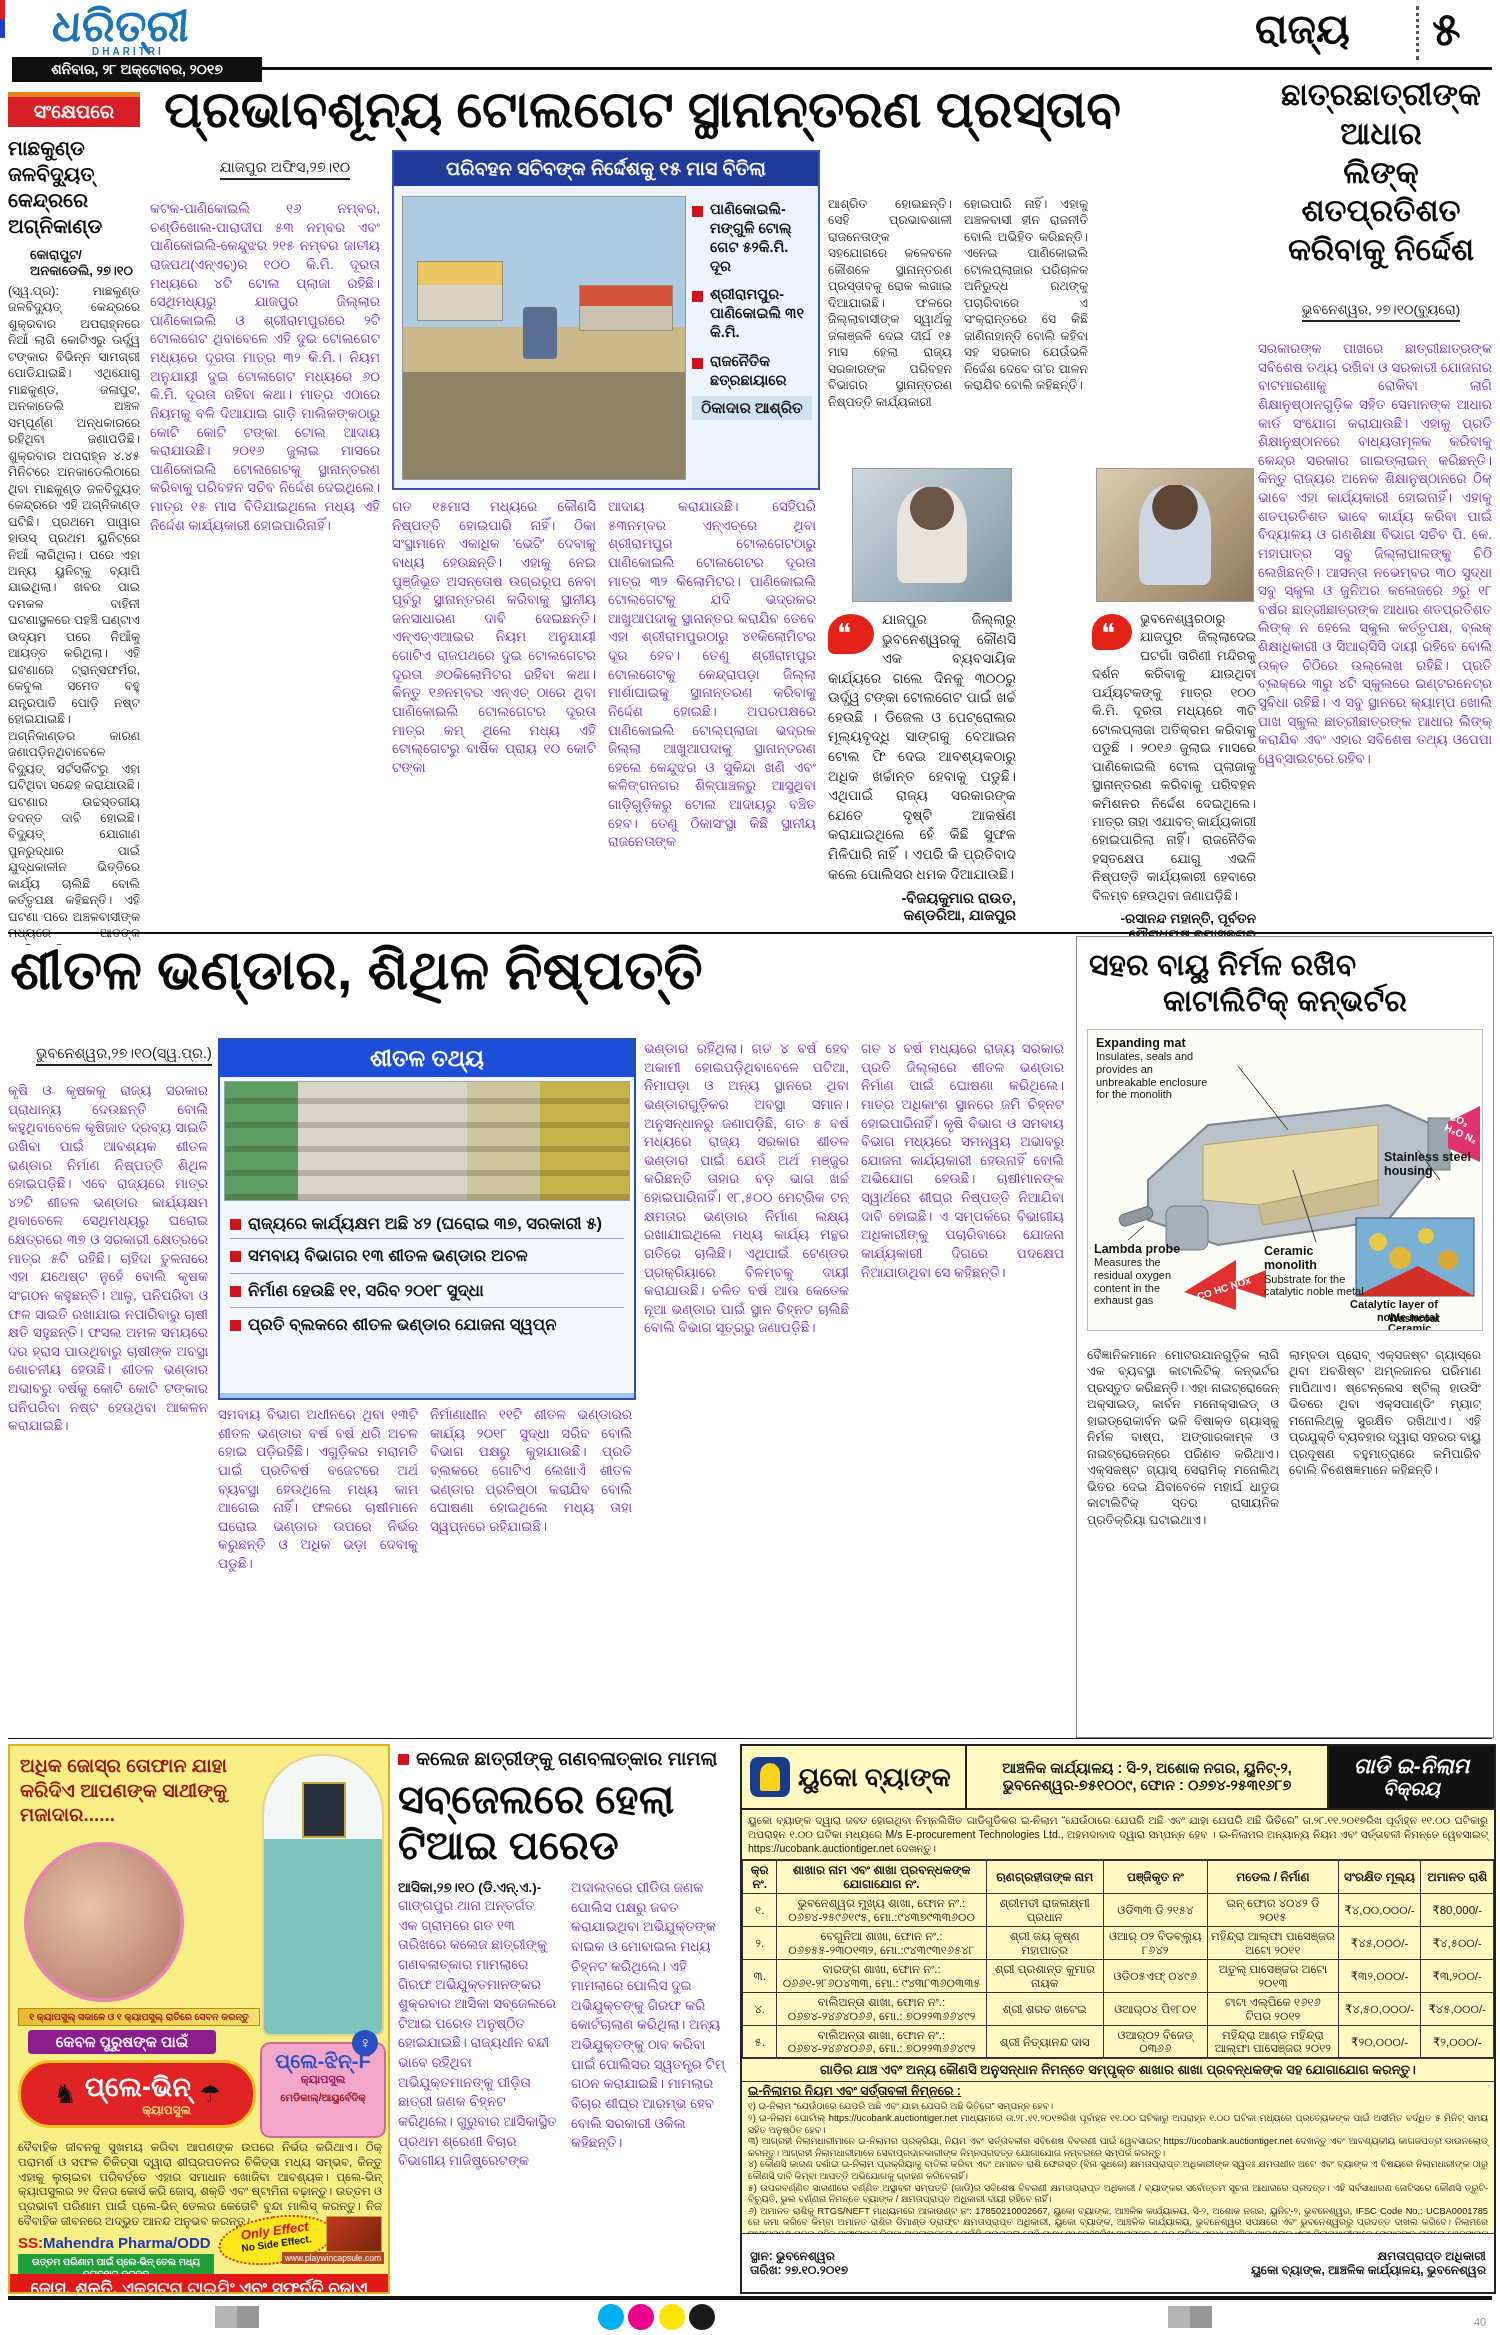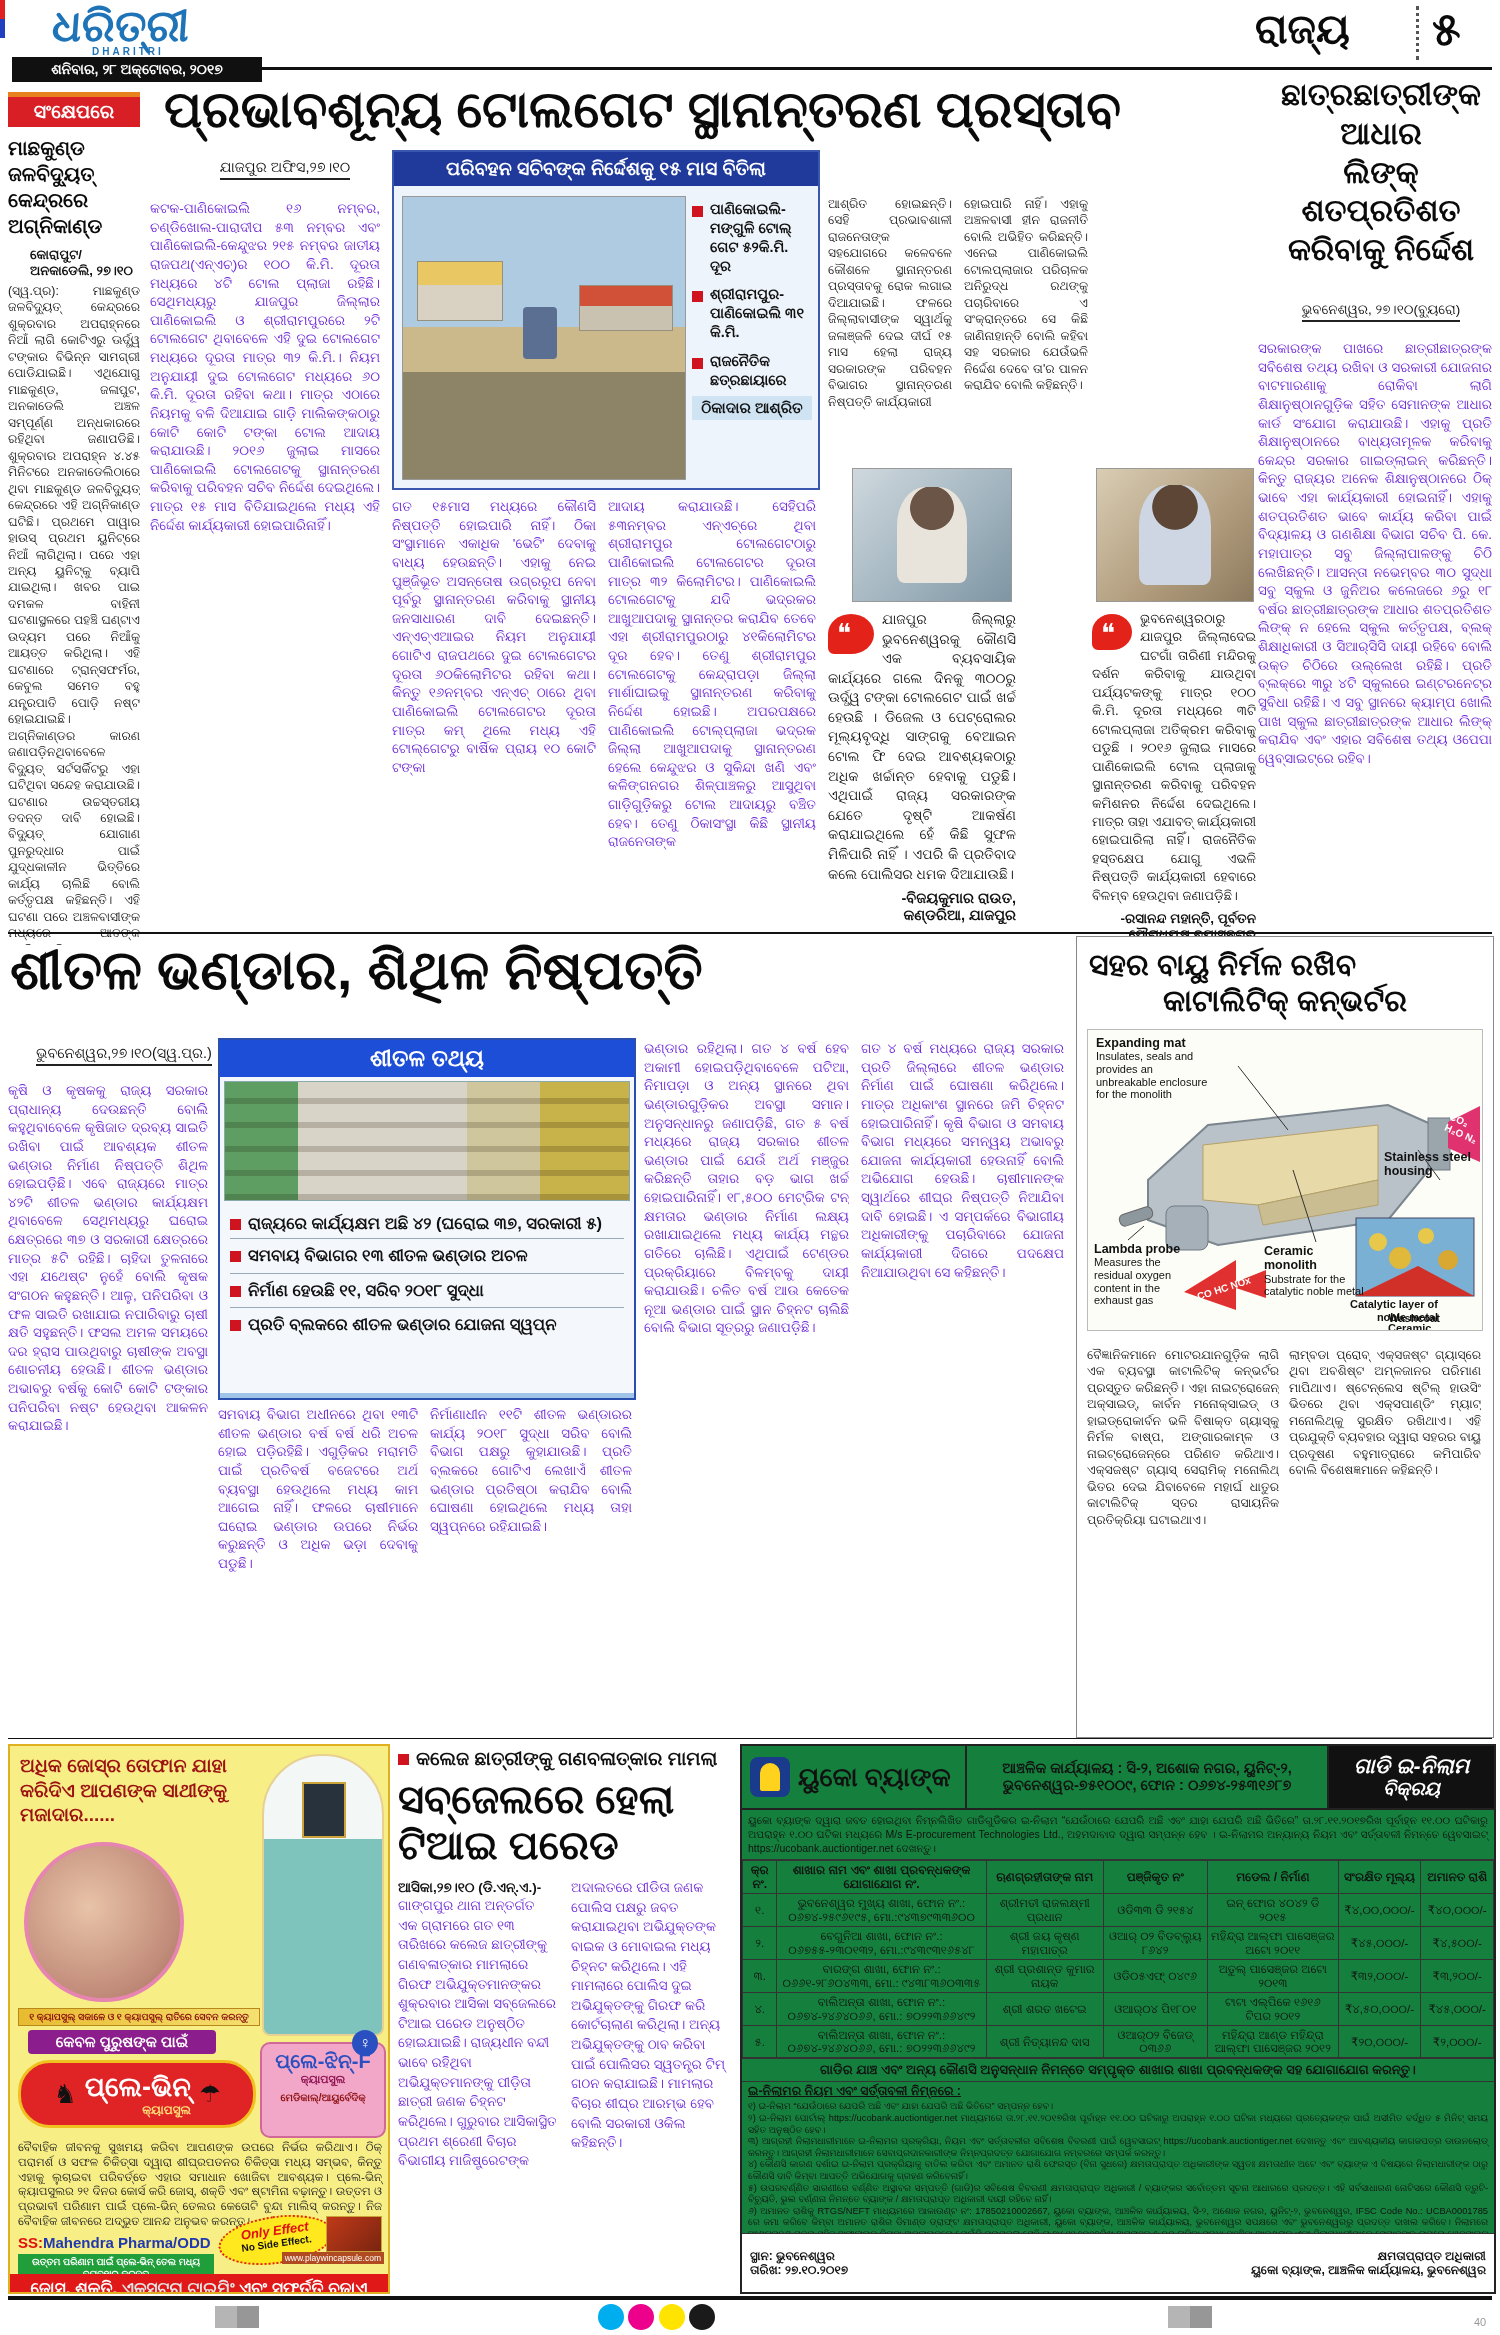--- a/index.html
+++ b/index.html
@@ -265,21 +265,21 @@
       <span>କଲେଜ ଛାତ୍ରୀଙ୍କୁ ଗଣବଳାତ୍କାର ମାମଲା</span>
     </div>
     <div class="headline" style="font-size:40px;line-height:1.15;margin-top:6px;">ସବ୍‌ଜେଲରେ ହେଲା</div>
     <div class="headline" style="font-size:40px;line-height:1.15;">ଟିଆଇ ପରେଡ</div>
     <div style="margin-top:10px;column-count:2;column-gap:14px;height:398px;overflow:hidden;">
       <span style="font-weight:bold;font-size:13.5px;">ଆସିକା,୨୭।୧୦ (ଡି.ଏନ୍.ଏ.)-</span>
       <span class="body-txt just" style="display:inline;">ଗାଙ୍ଗପୁର ଥାନା ଅନ୍ତର୍ଗତ ଏକ ଗ୍ରାମରେ ଗତ ୧୩ ତାରିଖରେ କଲେଜ ଛାତ୍ରୀଙ୍କୁ ଗଣବଳାତ୍କାର ମାମଲାରେ ଗିରଫ ଅଭିଯୁକ୍ତମାନଙ୍କର ଶୁକ୍ରବାର ଆସିକା ସବ୍‌ଜେଲରେ ଟିଆଇ ପରେଡ ଅନୁଷ୍ଠିତ ହୋଇଯାଇଛି। ରାଜ୍ୟଧୀନ ବନ୍ଦୀ ଭାବେ ରହିଥିବା ଅଭିଯୁକ୍ତମାନଙ୍କୁ ପୀଡ଼ିତା ଛାତ୍ରୀ ଜଣକ ଚିହ୍ନଟ କରିଥିଲେ। ଗୁରୁବାର ଆସିକାସ୍ଥିତ ପ୍ରଥମ ଶ୍ରେଣୀ ବିଚାର ବିଭାଗୀୟ ମାଜିଷ୍ଟ୍ରେଟଙ୍କ ଅଦାଲତରେ ପୀଡିତା ଜଣକ ପୋଲିସ ପକ୍ଷରୁ ଜବତ କରାଯାଇଥିବା ଅଭିଯୁକ୍ତଙ୍କ ବାଇକ ଓ ମୋବାଇଲ ମଧ୍ୟ ଚିହ୍ନଟ କରିଥିଲେ। ଏହି ମାମଲାରେ ପୋଲିସ ଦୁଇ ଅଭିଯୁକ୍ତଙ୍କୁ ଗିରଫ କରି କୋର୍ଟଚାଲାଣ କରିଥିଲା। ଅନ୍ୟ ଅଭିଯୁକ୍ତଙ୍କୁ ଠାବ କରିବା ପାଇଁ ପୋଲିସର ସ୍ୱତନ୍ତ୍ର ଟିମ୍ ଗଠନ କରାଯାଇଛି। ମାମଲାର ବିଚାର ଶୀଘ୍ର ଆରମ୍ଭ ହେବ ବୋଲି ସରକାରୀ ଓକିଲ କହିଛନ୍ତି।</span>
     </div>
   </div>
 
-  <div class="abs" style="left:740px;top:1744px;width:752px;height:546px;border:2px solid #222;background:#15803d;padding:0;">
+  <div class="abs" style="left:740px;top:1744px;width:752px;height:546px;border:2px solid #222;background:#fef9c3;padding:0;">
     <div style="display:flex;border-bottom:2px solid #222;height:62px;">
       <div style="flex:0 0 215px;display:flex;align-items:center;gap:8px;padding-left:8px;border-right:2px solid #222;">
         <span style="width:40px;height:40px;background:#1a3a8c;border-radius:8px;display:inline-block;position:relative;">
           <span style="position:absolute;left:10px;top:6px;width:20px;height:28px;background:#ffd21e;border-radius:10px 10px 2px 2px;"></span>
         </span>
         <span style="font-size:26px;font-weight:bold;">ୟୁକୋ ବ୍ୟାଙ୍କ</span>
       </div>
       <div style="flex:1;text-align:center;font-weight:bold;font-size:14.5px;display:flex;flex-direction:column;justify-content:center;border-right:2px solid #222;">
         <div>ଆଞ୍ଚଳିକ କାର୍ଯ୍ୟାଳୟ : ସି-୨, ଅଶୋକ ନଗର, ୟୁନିଟ୍-୨,</div>
         <div>ଭୁବନେଶ୍ୱର-୭୫୧୦୦୯, ଫୋନ : ୦୬୭୪-୨୫୩୧୬୮୭</div>
@@ -303,21 +303,21 @@
         <th style="width:76px;">ସଂରକ୍ଷିତ ମୂଲ୍ୟ</th>
         <th style="width:66px;">ଅମାନତ ରାଶି</th>
       </tr>
       <tr>
         <td>୧.</td>
             <td>ଭୁବନେଶ୍ୱର ମୁଖ୍ୟ ଶାଖା, ଫୋନ ନଂ.: ୦୬୭୪-୨୫୯୬୧୯୫, ମୋ.:୯୪୩୭୯୩୩୬୦୦</td>
             <td>ଶ୍ରୀମତୀ ରାଜଲକ୍ଷ୍ମୀ ପ୍ରଧାନ</td>
             <td>ଓଡି୩୩ ଡି ୨୧୫୪</td>
             <td>ଇନ୍ ଫୋର ୪୦୪୨ ଡି ୨୦୧୫</td>
             <td>₹୪,୦୦,୦୦୦/-</td>
-            <td>₹୪୦,୦୦୦/-</td>
+            <td>₹80,000/-</td>
       </tr>
       <tr>
         <td>୨.</td>
             <td>ବେଗୁନିଆ ଶାଖା, ଫୋନ ନଂ.: ୦୬୭୫୫-୨୩୦୧୩୨, ମୋ.:୯୪୩୯୩୧୬୫୪୮</td>
             <td>ଶ୍ରୀ ଜୟ କୃଷ୍ଣ ମହାପାତ୍ର</td>
             <td>ଓଆର୍ ୦୨ ବିଡବ୍ଲ୍ୟୁ ୮୬୪୨</td>
             <td>ମହିନ୍ଦ୍ରା ଆଲ୍ଫା ପାସେଞ୍ଜର ଅଟୋ ୨୦୧୧</td>
             <td>₹୪୫,୦୦୦/-</td>
             <td>₹୪,୫୦୦/-</td>
       </tr>

